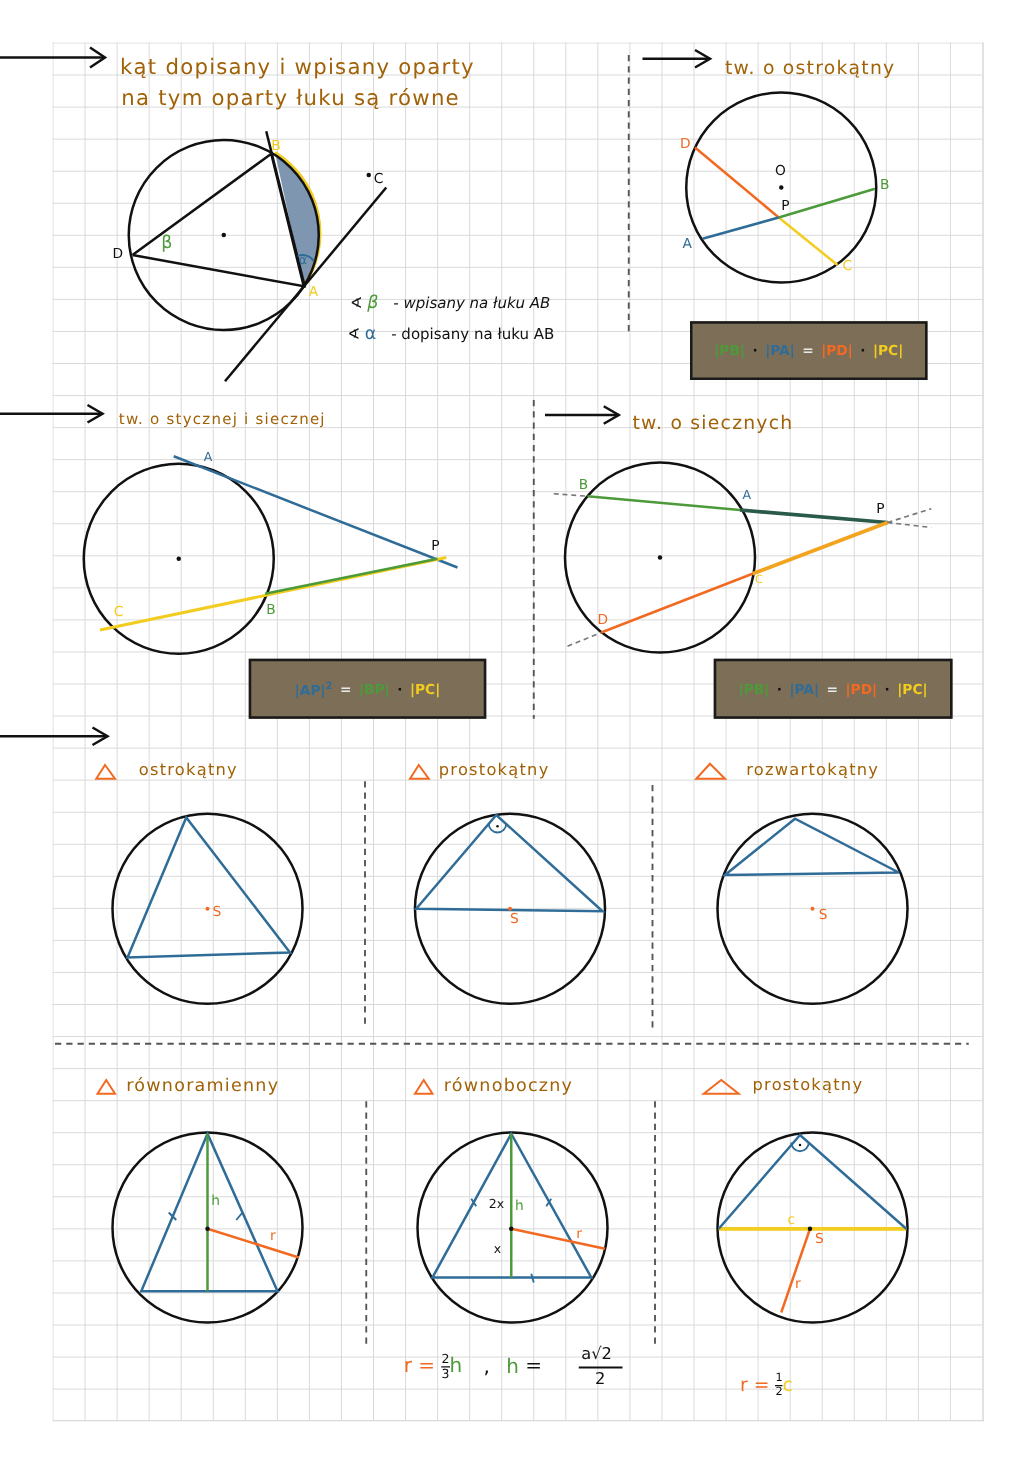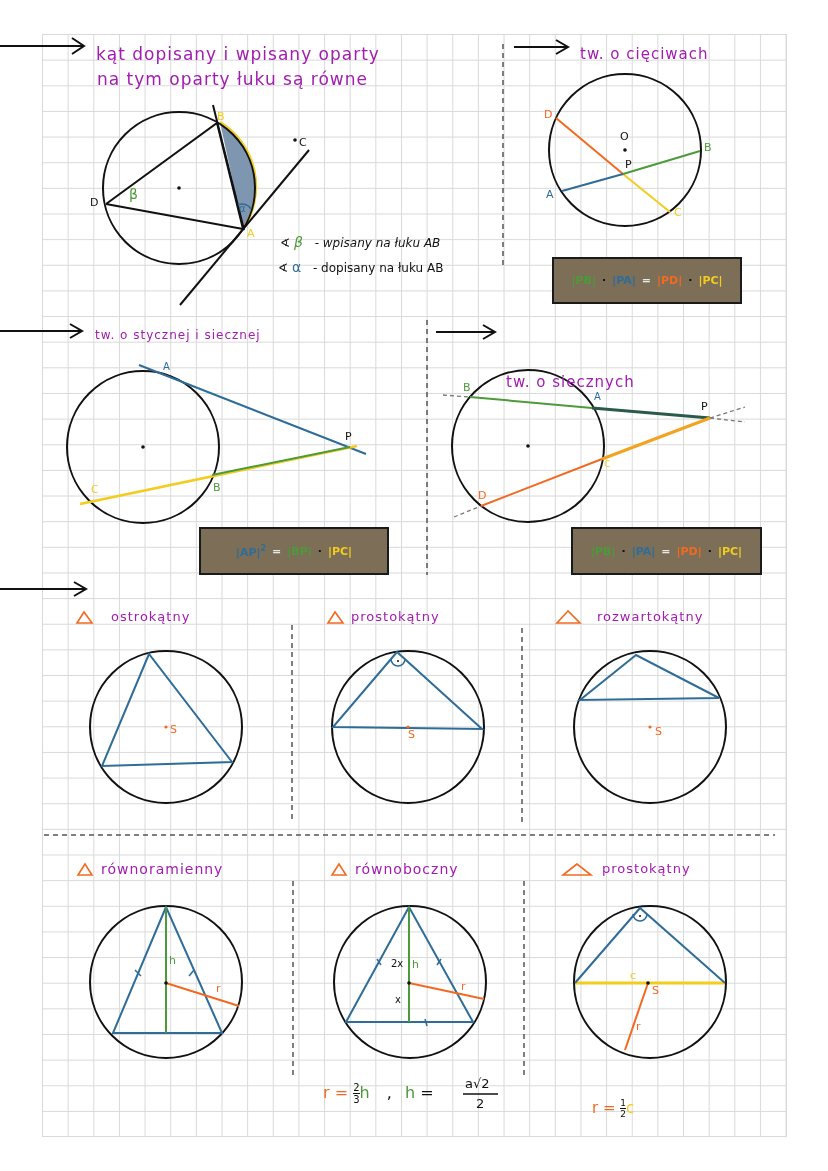--- a/index.html
+++ b/index.html
@@ -9,21 +9,21 @@
       position: absolute; left: 42px; top: 34px; width: 744px; height: 1102px;
       background-color: #ffffff;
       background-image:
         linear-gradient(to right, #d9d9d9 1px, transparent 1px),
         linear-gradient(to bottom, #d9d9d9 1px, transparent 1px);
       background-size: 25.65px 25.65px;
       border-right: 1px solid #d9d9d9; border-bottom: 1px solid #d9d9d9;
     }
     svg.art { position: absolute; left: 0; top: 0; }
     .hw { position: absolute; white-space: nowrap; font-family: "DejaVu Sans", sans-serif; }
-    .title { color: #a21caf; font-size: 17px; letter-spacing: 1px; }
+    .title { color: #a16207; font-size: 17px; letter-spacing: 1px; }
     .lbl { font-size: 11px; }
     .box {
       position: absolute; background: #7d6e57; border: 2px solid #1a1a1a;
       display: flex; align-items: center; justify-content: center;
       font-size: 11px; font-weight: bold; gap: 6px;
     }
     .c-green { color: #4c9a3a; }
     .c-blue { color: #2f6c97; }
     .c-orange { color: #f26a21; }
     .c-yellow { color: #f2cc1e; }
@@ -176,21 +176,21 @@
   <span class="c-black">∢</span>
   <span class="c-green" style="font-size:14px;">β</span>
   <span class="c-black" style="margin-left:8px;">- wpisany na łuku AB</span>
 </div>
 <div class="hw" style="left:278px;top:259px;font-size:12px;">
   <span class="c-black">∢</span>
   <span class="c-blue" style="font-size:14px;">α</span>
   <span class="c-black" style="margin-left:8px;margin-top:32px;">- dopisany na łuku AB</span>
 </div>
 
-<div class="hw title" style="left:580px;top:45px;font-size:15px;">tw.  o  cięciwach</div>
+<div class="hw title" style="left:580px;top:45px;font-size:15px;">tw.  o  ostrokątny</div>
 <div class="hw lbl c-black" style="left:620px;top:130px;">O</div>
 <div class="hw lbl c-black" style="left:625px;top:158px;">P</div>
 <div class="hw lbl c-green" style="left:704px;top:141px;">B</div>
 <div class="hw lbl c-blue" style="left:546px;top:188px;">A</div>
 <div class="hw lbl c-yellow" style="left:674px;top:206px;">C</div>
 <div class="hw lbl c-orange" style="left:544px;top:108px;">D</div>
 <div class="box" style="left:552px;top:257px;width:186px;height:43px;">
   <span class="c-green">|PB|</span>
   <span class="c-black">·</span>
   <span class="c-blue">|PA|</span>
@@ -206,21 +206,21 @@
 <div class="hw lbl c-yellow" style="left:91px;top:483px;">C</div>
 <div class="hw lbl c-green" style="left:213px;top:481px;">B</div>
 <div class="box" style="left:199px;top:527px;width:186px;height:44px;">
   <span class="c-blue"><span>|AP|</span><sup style="font-size:8px;">2</sup></span>
   <span class="c-white">=</span>
   <span class="c-green">|BP|</span>
   <span class="c-black">·</span>
   <span class="c-yellow">|PC|</span>
 </div>
 
-<div class="hw title" style="left:506px;top:329px;font-size:15px;margin-top:44px;">tw.  o  siecznych</div>
+<div class="hw title" style="left:506px;top:329px;font-size:15px;">tw.  o  siecznych</div>
 <div class="hw lbl c-green" style="left:463px;top:381px;">B</div>
 <div class="hw lbl c-blue" style="left:594px;top:391px;font-size:10px;">A</div>
 <div class="hw lbl c-black" style="left:701px;top:400px;">P</div>
 <div class="hw lbl c-yellow" style="left:604px;top:459px;font-size:9px;">C</div>
 <div class="hw lbl c-orange" style="left:478px;top:489px;">D</div>
 <div class="box" style="left:571px;top:527px;width:187px;height:44px;">
   <span class="c-green">|PB|</span>
   <span class="c-black">·</span>
   <span class="c-blue">|PA|</span>
   <span class="c-white">=</span>

